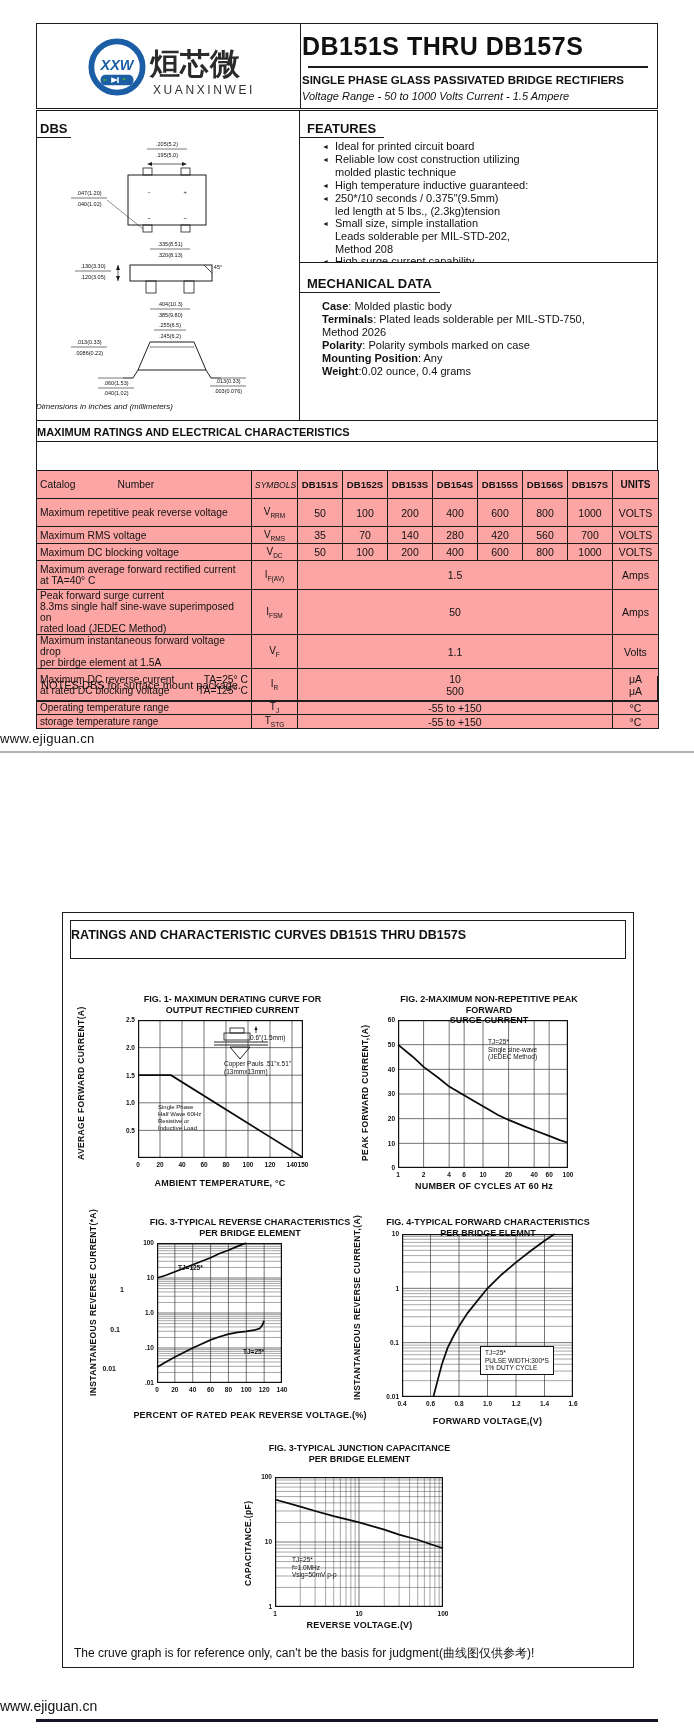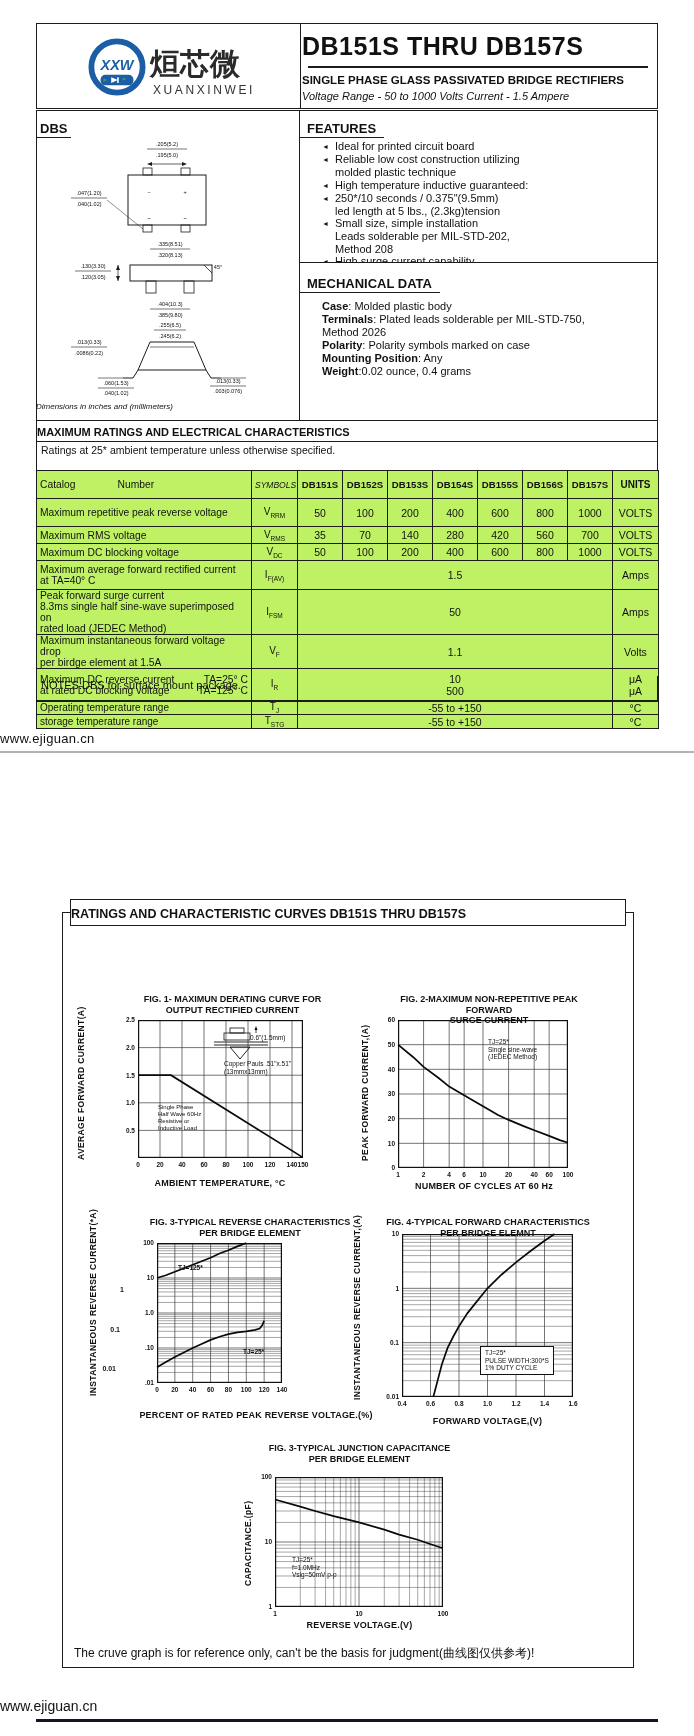--- a/index.html
+++ b/index.html
@@ -11,21 +11,21 @@
   .b{font-weight:bold}
   .i{font-style:italic}
   .u-head{display:inline-block;border-bottom:1.6px solid #1c1c1c;padding:0 8px 1px 8px}
   
   .f-line{font-size:11px;line-height:12.2px;white-space:nowrap}
   .f-line .blt{display:inline-block;width:13px;font-size:7px;vertical-align:1px;color:#111}
   .f-line.cont{padding-left:13px}
   
   .m-line{font-size:11px;line-height:13px;white-space:nowrap}
   
-  table.ratings{position:absolute;border-collapse:collapse;table-layout:fixed;background:#bef264}
+  table.ratings{position:absolute;border-collapse:collapse;table-layout:fixed;background:#fca5a5}
   table.ratings td{border:1px solid #1c1c1c;padding:0 3px;overflow:hidden;font-size:10.3px;vertical-align:middle}
   table.ratings .sym{text-align:center;font-size:10px}
   table.ratings .sym sub{font-size:6.5px}
   table.ratings .vcell{text-align:center;font-size:10.5px;padding:0}
   table.ratings .ucell{font-size:10.5px;text-align:center;padding:0 1px}
   table.ratings .ph{font-weight:bold;font-size:9.6px;text-align:center;padding:0}
   .lbl2{display:flex;justify-content:space-between}
   
   .fig-title{position:absolute;font-size:9px;font-weight:bold;text-align:center;line-height:10.5px}
   .ylab{position:absolute;writing-mode:vertical-rl;transform:rotate(180deg);font-size:8.5px;
@@ -156,21 +156,20 @@
   <div class="m-line"><b></b><span> Method 2026</span></div>
   <div class="m-line"><b>Polarity</b><span>: Polarity symbols marked on case</span></div>
   <div class="m-line"><b>Mounting Position</b><span>: Any</span></div>
   <div class="m-line"><b>Weight</b><span>:0.02 ounce, 0.4 grams</span></div>
 </div>
 
 <div class="box ctr" style="left:36px;top:420px;width:622px;height:22px;line-height:20px">
   <span class="b" style="font-size:11px">MAXIMUM RATINGS AND ELECTRICAL CHARACTERISTICS</span>
 </div>
 <div class="box" style="left:36px;top:441px;width:622px;height:30px">
-  <div style="font-size:10.5px;line-height:12px;padding:2px 0 0 4px">Ratings at 25* ambient temperature unless otherwise specified.</div>
 </div>
 
 <table class="ratings" style="left:36px;top:470px;width:622px;border:1.6px solid #1c1c1c">
   <colgroup>
       <col style="width:215px">
       <col style="width:46px">
       <col style="width:45px">
       <col style="width:45px">
       <col style="width:45px">
       <col style="width:45px">
@@ -292,21 +291,21 @@
 </tbody>
   </table>
 <div class="abs" style="left:36px;top:676px;width:622px;height:26px;border:1.6px solid #1c1c1c;border-top:none;box-sizing:border-box">
   <div style="font-size:11px;padding:3px 0 0 4px">NOTES:DBS for surface mount package.</div>
 </div>
 
 <div class="abs ctr site" style="left:0;top:731px;width:694px">www.ejiguan.cn</div>
 <div class="abs" style="left:0;top:751px;width:694px;height:2px;background:#b3b3b3"></div>
 
 <div class="box" style="left:62px;top:912px;width:572px;height:756px"></div>
-<div class="box ctr" style="left:70px;top:899px;width:556px;height:27px;line-height:25px">
+<div class="box ctr" style="left:70px;top:920px;width:556px;height:39px;line-height:25px">
   <span class="b" style="font-size:12.5px">RATINGS AND CHARACTERISTIC CURVES DB151S THRU DB157S</span>
 </div>
 
 <div class="fig-title" style="left:115px;top:994px;width:235px">
   <div>FIG. 1- MAXIMUN DERATING CURVE FOR</div>
     <div>OUTPUT RECTIFIED CURRENT</div>
 </div>
 <div class="ylab" style="left:76px;top:1015px;height:145px">AVERAGE  FORWARD  CURRENT(A)</div>
 <svg class="plot" style="left:138px;top:1020px" width="165" height="138" viewBox="0 0 165 138">
     <line x1="22" y1="0" x2="22" y2="138" stroke="#3a3a3a" stroke-width="0.7"></line>
@@ -467,21 +466,21 @@
     <text x="107.14285714285714" y="149" text-anchor="middle" class="tick">120</text>
     <text x="125" y="149" text-anchor="middle" class="tick">140</text>
     <text x="-3" y="2.4" text-anchor="end" class="tick">100</text>
     <text x="-3" y="37.4" text-anchor="end" class="tick">10</text>
     <text x="-3" y="72.4" text-anchor="end" class="tick">1.0</text>
     <text x="-3" y="107.4" text-anchor="end" class="tick">.10</text>
     <text x="-3" y="142.4" text-anchor="end" class="tick">.01</text>
   </svg>
 <div class="ann" style="left:178px;top:1264px">TJ=125*</div>
 <div class="ann" style="left:243px;top:1348px">TJ=25*</div>
-<div class="xlab" style="left:106px;top:1410px;width:300px">PERCENT OF RATED PEAK REVERSE VOLTAGE.(%)</div>
+<div class="xlab" style="left:100px;top:1410px;width:300px">PERCENT OF RATED PEAK REVERSE VOLTAGE.(%)</div>
 
 <div class="fig-title" style="left:378px;top:1217px;width:220px">
   <div>FIG. 4-TYPICAL FORWARD CHARACTERISTICS</div>
     <div>PER BRIDGE ELEMNT</div>
 </div>
 <div class="ylab" style="left:352px;top:1238px;height:162px">INSTANTANEOUS REVERSE CURRENT,(A)</div>
 <svg class="plot" style="left:402px;top:1234px" width="171" height="163" viewBox="0 0 171 163">
     <line x1="28.49999999999999" y1="0" x2="28.49999999999999" y2="163" stroke="#3a3a3a" stroke-width="0.7"></line>
     <line x1="57" y1="0" x2="57" y2="163" stroke="#3a3a3a" stroke-width="0.7"></line>
     <line x1="85.49999999999999" y1="0" x2="85.49999999999999" y2="163" stroke="#3a3a3a" stroke-width="0.7"></line>

